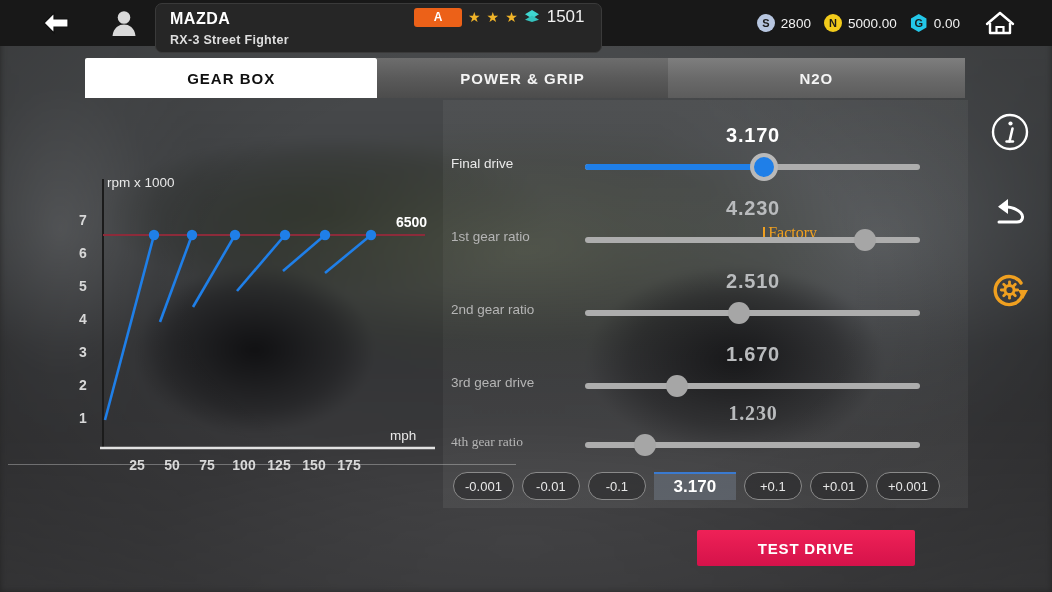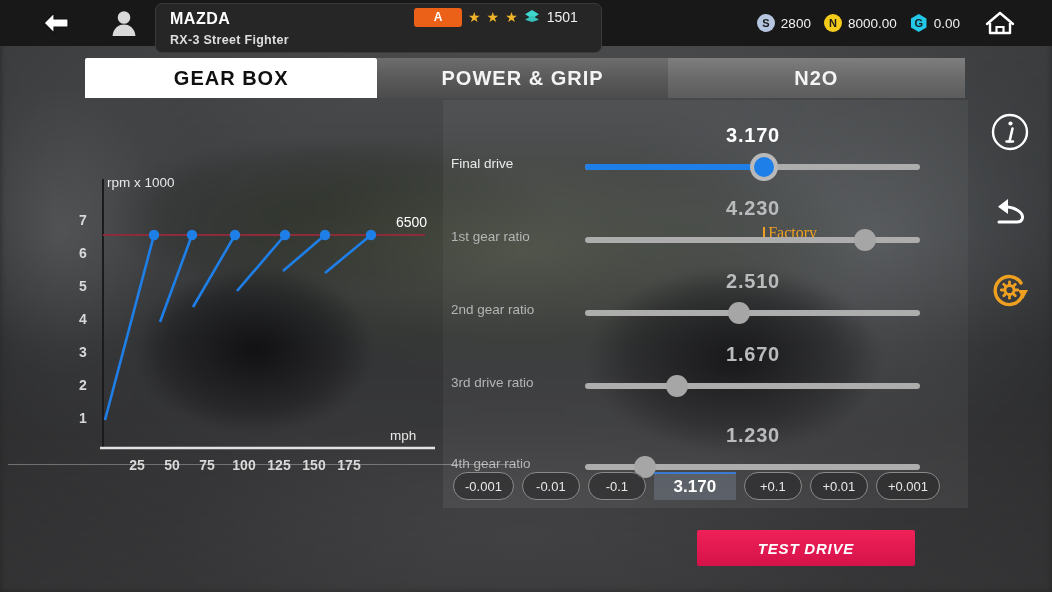--- a/index.html
+++ b/index.html
@@ -73,21 +73,21 @@
   #rating-row {
     display:flex; align-items:center; gap:6px; height:20px;
   }
   #class-badge {
     width:48px; height:19px; background:#ec6118; border-radius:3px;
     color:#fff; font-size:12px; font-weight:bold;
     display:flex; align-items:center; justify-content:center;
   }
   .star { color:#f0b429; font-size:14px; line-height:1; }
   #crown-icon { font-size:13px; line-height:1; }
-  #pp-value { font-size:14px; color:#f0f0f0; margin-left:1px; }
+  #pp-value { font-size:17px; color:#f0f0f0; margin-left:1px; }
   #condition-bar {
     height:20px; background:#0f0f0f; border-radius:3px;
     display:flex; align-items:center; justify-content:space-between;
     padding:0 8px 0 6px;
     font-size:12.5px; color:#f4f4f4;
   }
   #condition-pct { font-weight:bold; }
 
   
   #currencies {
@@ -116,21 +116,21 @@
 
   
   #tabs {
     position:absolute; left:85px; top:58px;
     width:880px; height:40px;
     display:flex;
     z-index:15;
   }
   .tab {
     height:40px; display:flex; align-items:center; justify-content:center;
-    font-size:20px; font-weight:bold; letter-spacing:1px;
+    font-size:15px; font-weight:bold; letter-spacing:1px;
     cursor:pointer;
   }
   .tab.inactive { color:#f4f4f4; }
   #tab-gearbox {
     width:296px; background:#ffffff; color:#101010;
     border-radius:2px 2px 0 0;
   }
   #tab-power {
     width:294px;
     background:linear-gradient(180deg,#6d6d6d 0%,#5a5a5a 50%,#4c4c4c 100%);
@@ -143,21 +143,21 @@
   
   #chart-wrap {
     position:absolute; left:75px; top:165px; width:390px; height:320px;
     z-index:10;
   }
   #chart-svg { display:block; }
   .axis-label { font-size:13.5px; fill:#e8e8e8; }
   .tick-label { font-size:14px; fill:#d8d8d8; font-weight:bold; }
   #redline-label {
     position:absolute; left:396px; top:214px;
-    font-size:14px; font-weight:normal; color:#ffffff;
+    font-size:14px; font-weight:bold; color:#ffffff;
     z-index:11;
   }
 
   
   #panel {
     position:absolute; left:443px; top:100px;
     width:525px; height:408px;
     background:linear-gradient(180deg, rgba(190,192,190,.075) 0%, rgba(180,182,180,.055) 55%, rgba(200,202,200,.085) 100%);
     z-index:12;
   }
@@ -251,21 +251,20 @@
   #test-drive {
     position:absolute; left:697px; top:530px;
     width:218px; height:36px;
     background:linear-gradient(180deg,#e8days 0%,#e01f4e 100%);
     background:linear-gradient(180deg,#ef2157 0%,#d5124a 100%);
     border-radius:2px;
     color:#ffffff; font-size:15px; font-weight:bold; letter-spacing:.8px;
     display:flex; align-items:center; justify-content:center;
     cursor:pointer;
     z-index:14;
-    font-style:italic;
   }
 </style>
 </head>
 <body>
 
 <div id="backdrop"></div>
 <div id="vignette"></div>
 
 <div id="topbar">
   <div id="back-arrow" class="tb-icon-btn">
@@ -303,21 +302,21 @@
   </div>
 </div>
 
 <div id="currencies">
   <div class="cur">
     <span class="coin" id="coin-s">S</span>
     <span class="val">2800</span>
   </div>
   <div class="cur">
     <span class="coin" id="coin-n">N</span>
-    <span class="val">8000.00</span>
+    <span class="val">5000.00</span>
   </div>
   <div class="cur">
     <span class="coin" id="coin-g">G</span>
     <span class="val">0.00</span>
   </div>
 </div>
 
 <div id="home-btn">
   <svg width="30" height="26" viewBox="0 0 30 26">
     <path d="M15 3 L28 14" stroke="#fff" stroke-width="2.4" fill="none" stroke-linecap="round"></path>
@@ -407,27 +406,27 @@
   <div class="slider-row" style="top:164px;">
     <div class="sl-value dim">2.510</div>
     <div class="sl-label dim">2nd gear ratio</div>
     <div class="sl-track">
       <div class="sl-knob" style="left:46%;"></div>
     </div>
   </div>
 
   <div class="slider-row" style="top:237px;">
     <div class="sl-value dim">1.670</div>
-    <div class="sl-label dim">3rd drive ratio</div>
+    <div class="sl-label dim">3rd gear drive</div>
     <div class="sl-track">
       <div class="sl-knob" style="left:27.5%;"></div>
     </div>
   </div>
 
-  <div class="slider-row" style="top:318px;">
+  <div class="slider-row" style="top:296px;font-family:Liberation Serif, serif;">
     <div class="sl-value dim">1.230</div>
     <div class="sl-label dim">4th gear ratio</div>
     <div class="sl-track">
       <div class="sl-knob" style="left:17.8%;"></div>
     </div>
   </div>
 </div>
 
 <div id="adjust-divider"></div>
 

